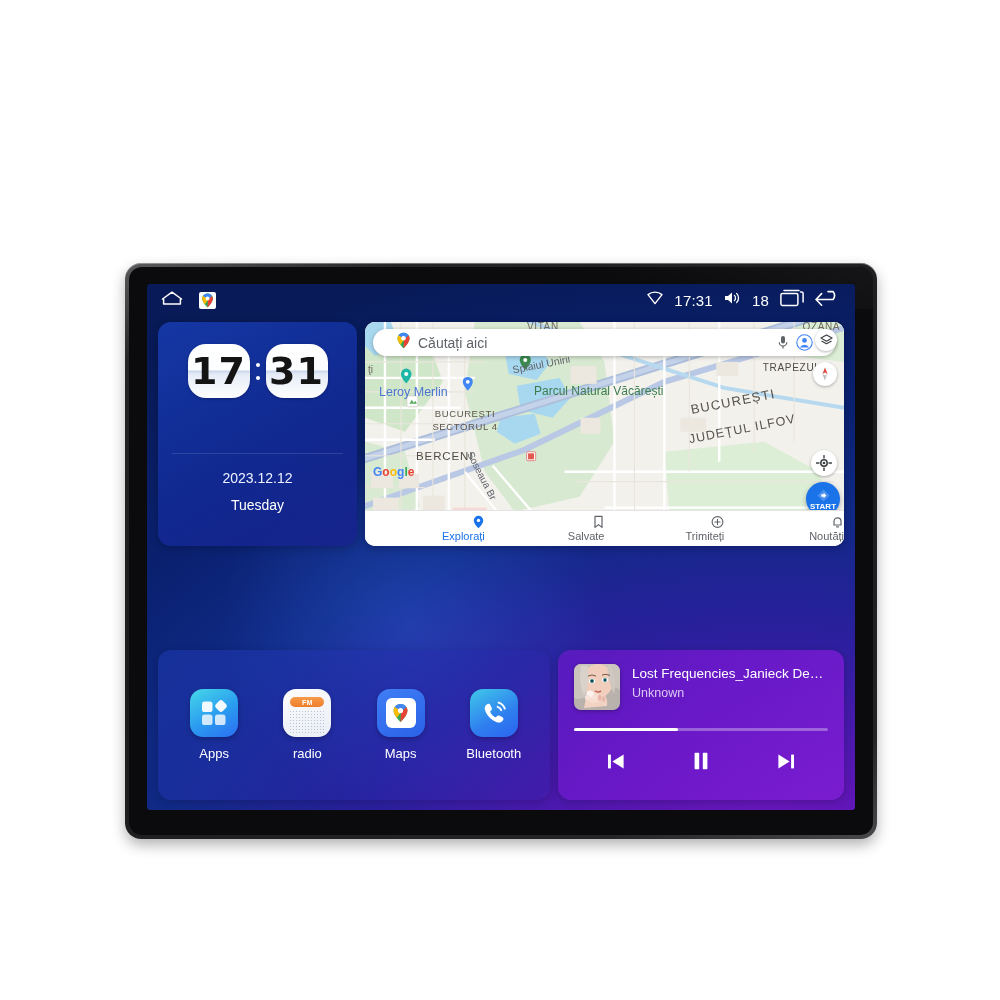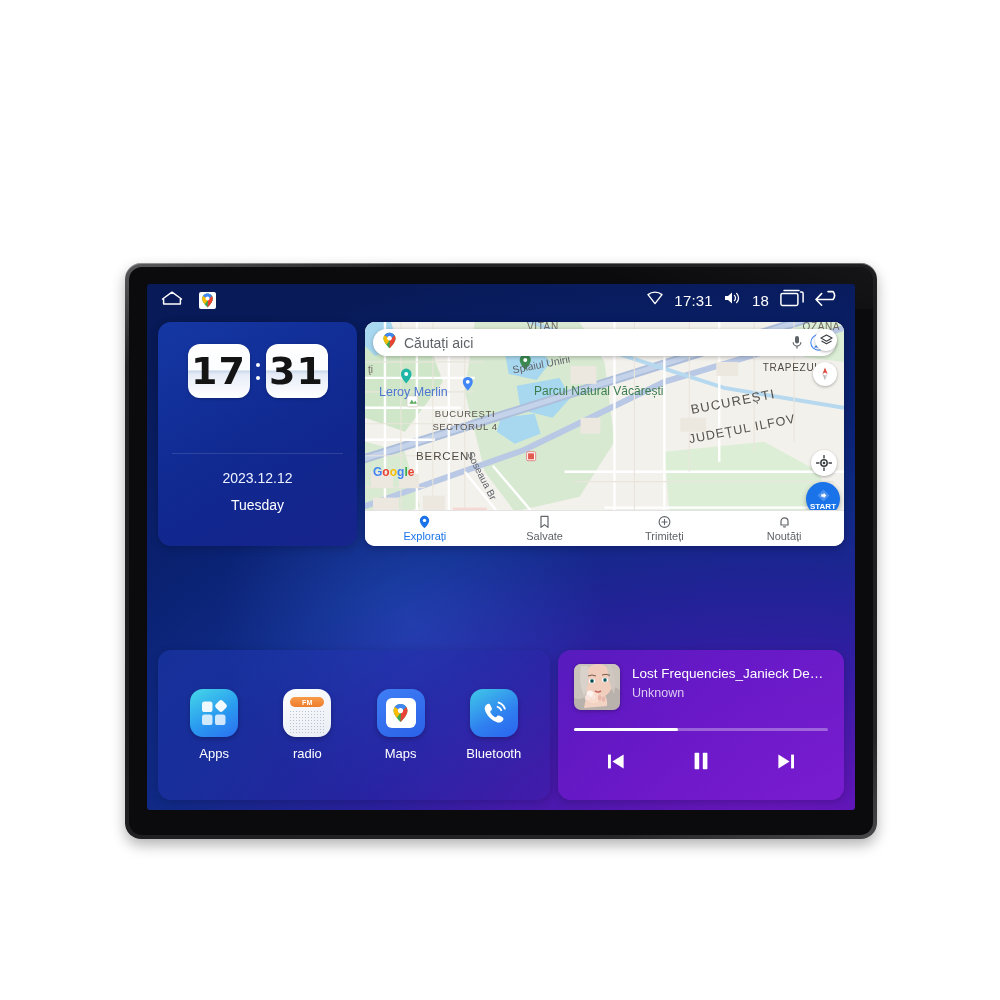--- a/index.html
+++ b/index.html
@@ -85,21 +85,21 @@
     position: relative;
     box-shadow: 0 2px 8px rgba(0,0,0,.22);
     overflow: hidden;
   }
   #flip-wrap {
     position: absolute; left: 0; right: 0; top: 22px;
     display: flex; align-items: center; justify-content: center; gap: 5px;
   }
   .flip {
     width: 62px; height: 54px;
-    border-radius: 12px;
+    border-radius: 18px;
     background: linear-gradient(#ffffff 0%,#fcfdff 48%, #c9d6ea 50%, #e6ecf7 56%, #ffffff 100%);
     display: flex; align-items: center; justify-content: center;
     font-size: 38px; font-weight: 700; color: #141414;
     font-family: "DejaVu Sans", sans-serif;
     letter-spacing: 1px;
     box-shadow: 0 1px 3px rgba(0,0,0,.25);
   }
   #colon { display:flex; flex-direction:column; gap:9px; padding: 0 1px; }
   #colon i { display:block; width:4px; height:4px; border-radius:50%; background:#fff; }
   #clock-sep {
@@ -126,21 +126,21 @@
   }
   #map-canvas { position:absolute; inset:0; }
 
   
   #map-search {
     position: absolute; left: 8px; right: 8px; top: 7px;
     height: 27px;
     background: #fff;
     border-radius: 14px;
     display: flex; align-items: center;
-    padding: 0 9px;
+    padding: 0 23px;
     box-shadow: 0 1px 4px rgba(0,0,0,.28);
     z-index: 6;
     justify-content: center;
   }
   #map-search-text { flex:1; color:#5f6368; font-size:14px; margin-left:7px; }
   .sb-icon-btn { display:flex; align-items:center; justify-content:center; margin-left:7px; }
 
   
   .map-ctl {
     position: absolute; right: 7px;
@@ -163,21 +163,21 @@
   #ctl-start-label { color:#fff; font-size:8px; font-weight:700; margin-top:-1px; }
 
   
   #map-nav {
     position: absolute; left:0; right:0; bottom:0; height: 36px;
     background:#fff;
     display:flex; align-items:center;
     border-top: 1px solid #e3e3e3;
     z-index: 6;
   }
-  .map-tab { flex:1; display:flex; flex-direction:column; align-items:center; gap:1px; }
+  .map-tab { flex:1; display:flex; flex-direction:column; align-items:flex-end; gap:1px; }
   .map-tab span { font-size: 11px; color:#5f6368; }
   .map-tab.active span { color:#1a73e8; }
 
   
   #row-bottom {
     position: absolute; left: 11px; bottom: 10px;
     width: calc(100% - 22px); height: 150px;
     display: flex; gap: 8px;
   }
   #apps-card {

